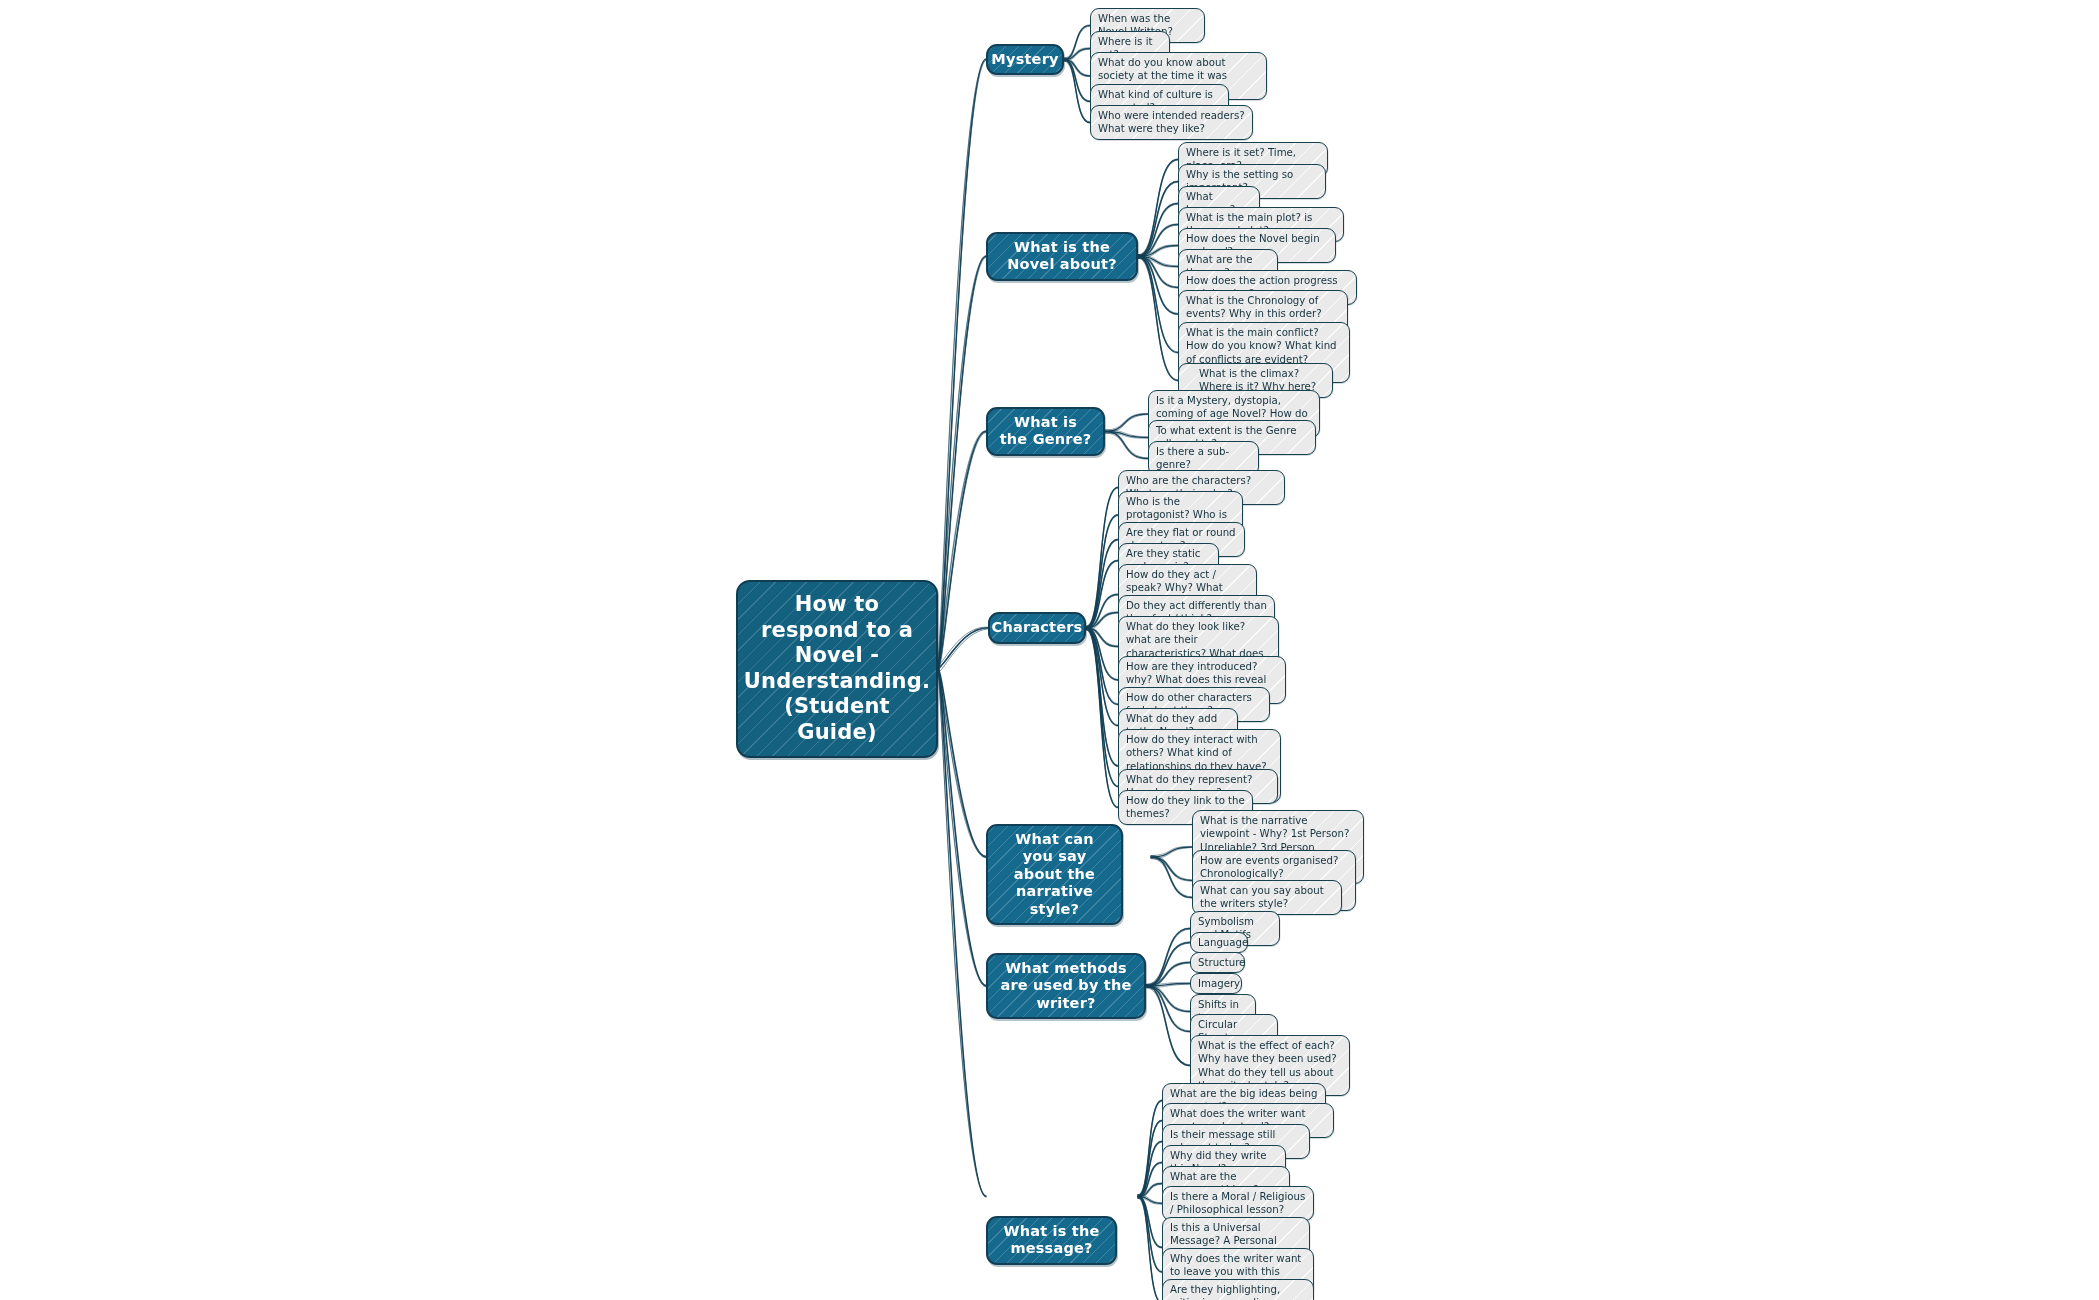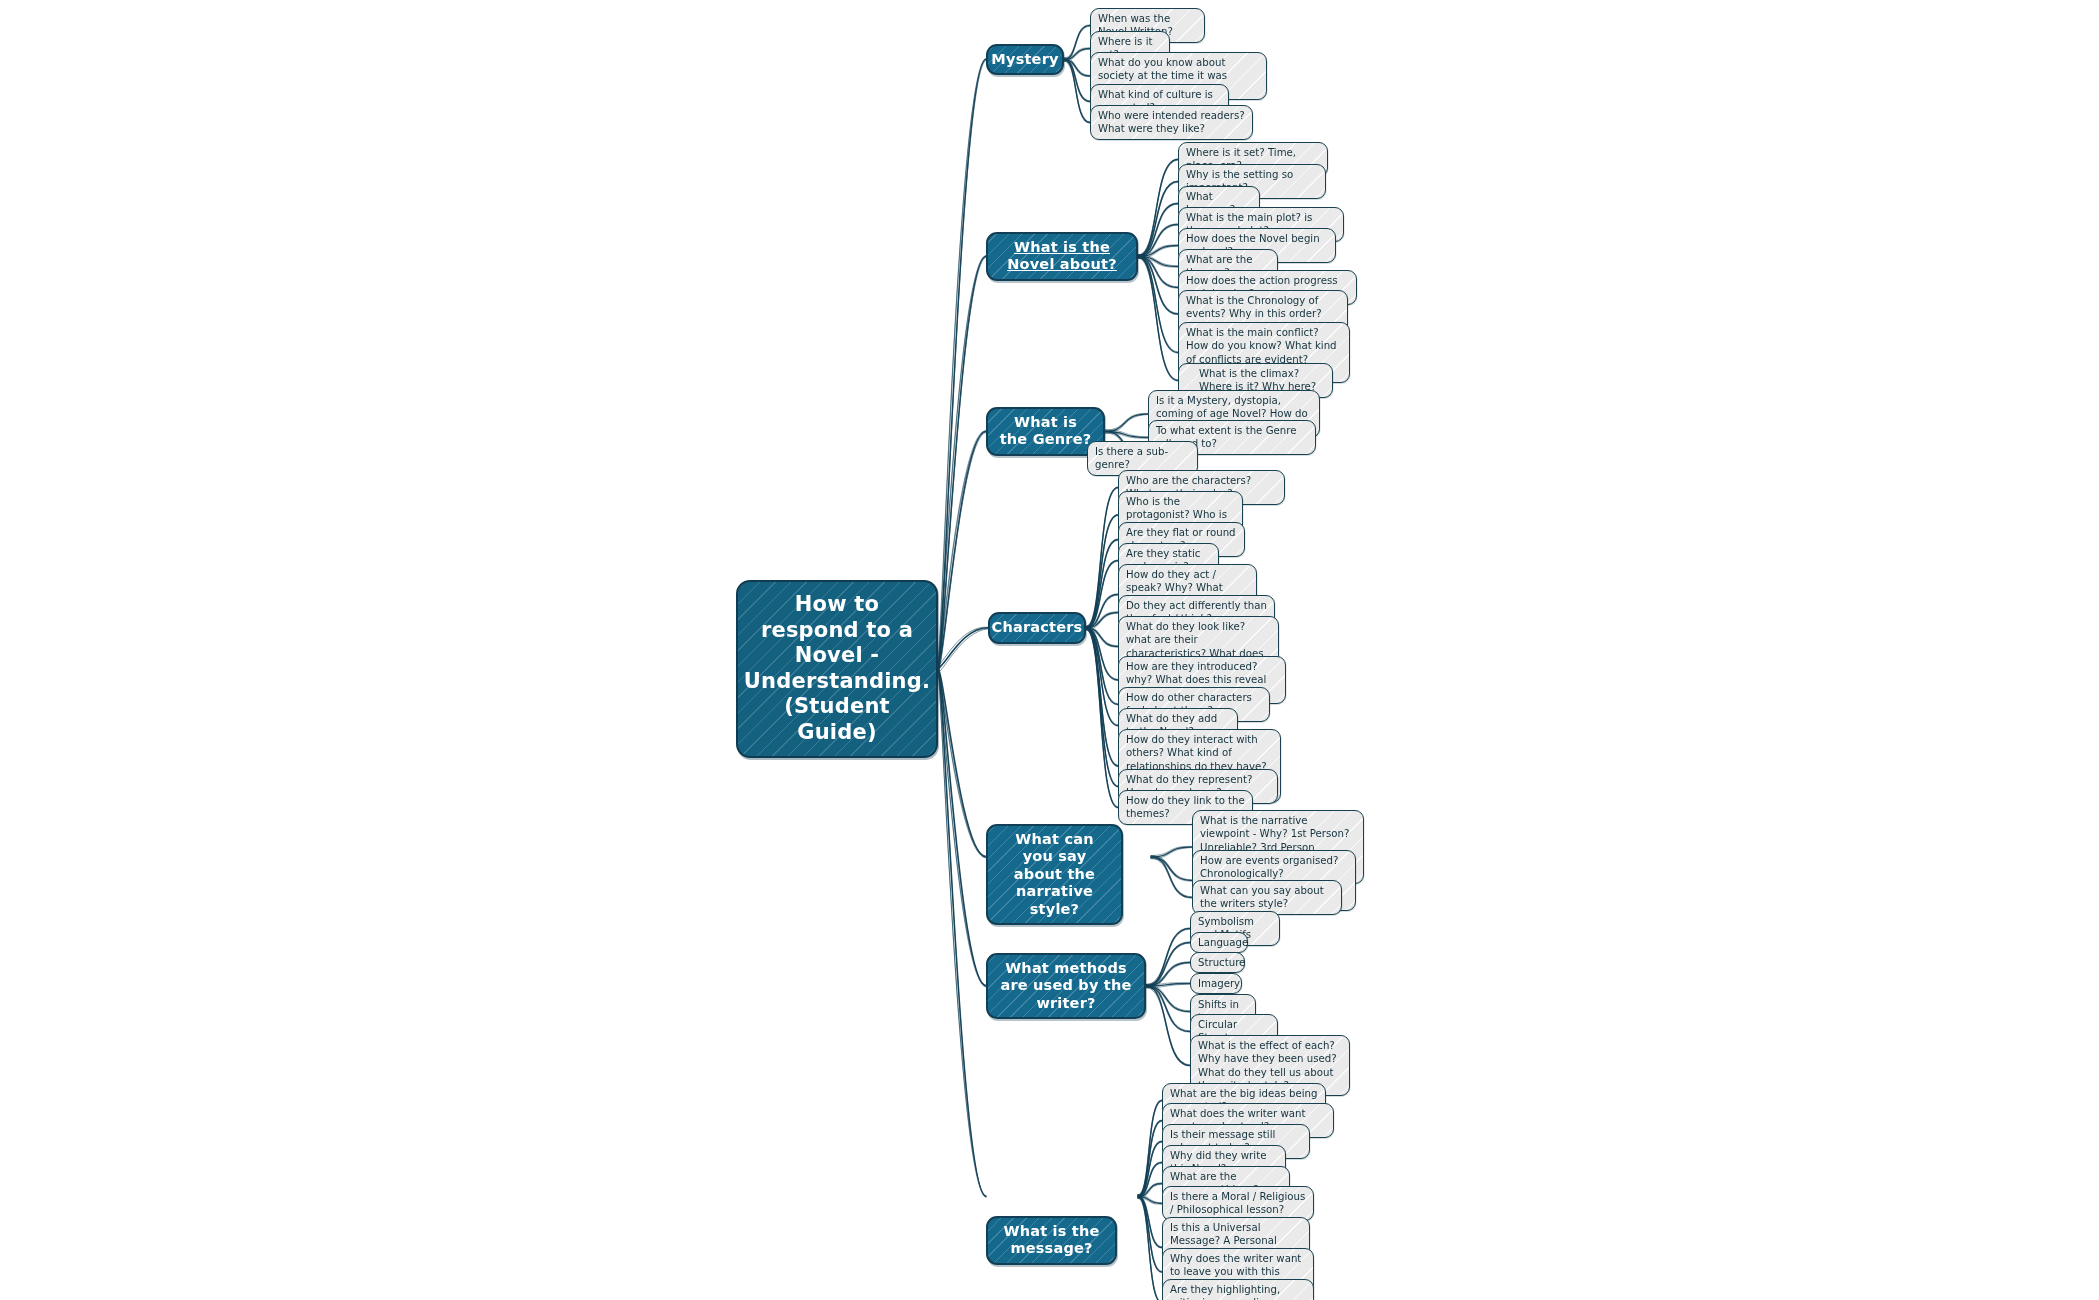--- a/index.html
+++ b/index.html
@@ -297,21 +297,21 @@
       <path d="M 1138 1195 C 1151.2 1195, 1146.4 1301.5, 1162 1302.4" fill="none" stroke="#123f55" stroke-width="0.9" stroke-opacity="0.5" stroke-linecap="round"></path>
       <path d="M 1138 1196.5 C 1151.2 1196.5, 1146.4 1303, 1162 1303" fill="none" stroke="#123f55" stroke-width="1.4" stroke-opacity="0.95" stroke-linecap="round"></path>
       <path d="M 1138 1198 C 1151.2 1198, 1146.4 1304.5, 1162 1303.6" fill="none" stroke="#123f55" stroke-width="0.9" stroke-opacity="0.5" stroke-linecap="round"></path>
     </svg>
 <div class="node root-node" style="left: 736px; top: 580px; width: 202px; min-height: 78px;">
       <span class="node-text">How to respond to a Novel - Understanding. (Student Guide)</span>
     </div>
     <div class="node branch-node" style="left: 986px; top: 44px; width: 78px; min-height: 30px;">
       <span class="node-text">Mystery</span>
     </div>
-    <div class="node branch-node" style="left: 986px; top: 232px; width: 152px; min-height: 30px; text-decoration: underline;">
+    <div class="node branch-node" style="left: 986px; top: 232px; width: 152px; min-height: 30px;">
       <span class="node-text">What is the Novel about?</span>
     </div>
     <div class="node branch-node" style="left: 986px; top: 407px; width: 119px; min-height: 30px;">
       <span class="node-text">What is the Genre?</span>
     </div>
     <div class="node branch-node" style="left: 988px; top: 612px; width: 98px; min-height: 32px;">
       <span class="node-text">Characters</span>
     </div>
     <div class="node branch-node" style="left: 986px; top: 824px; width: 137px; min-height: 44px;">
       <span class="node-text">What can you say about the narrative style?</span>
@@ -366,21 +366,21 @@
     </div>
     <div class="node leaf-node" style="left: 1178px; top: 363px; width: 155px; min-height: 18px; padding-left: 20px;">
       <span class="leaf-text">What is the climax? Where is it? Why here?</span>
     </div>
     <div class="node leaf-node" style="left: 1148px; top: 390px; width: 172px; min-height: 28px;">
       <span class="leaf-text">Is it a Mystery, dystopia, coming of age Novel? How do you know?</span>
     </div>
     <div class="node leaf-node" style="left: 1148px; top: 420px; width: 168px; min-height: 18px;">
       <span class="leaf-text">To what extent is the Genre adhered to?</span>
     </div>
-    <div class="node leaf-node" style="left: 1087px; top: 441px; width: 111px; min-height: 18px;">
+    <div class="node leaf-node" style="left: 1148px; top: 441px; width: 111px; min-height: 18px;">
       <span class="leaf-text">Is there a sub-genre?</span>
     </div>
     <div class="node leaf-node" style="left: 1118px; top: 470px; width: 167px; min-height: 18px;">
       <span class="leaf-text">Who are the characters? What are their roles?</span>
     </div>
     <div class="node leaf-node" style="left: 1118px; top: 491px; width: 125px; min-height: 28px;">
       <span class="leaf-text">Who is the protagonist? Who is the Antagonist?</span>
     </div>
     <div class="node leaf-node" style="left: 1118px; top: 522px; width: 127px; min-height: 18px;">
       <span class="leaf-text">Are they flat or round characters?</span>

